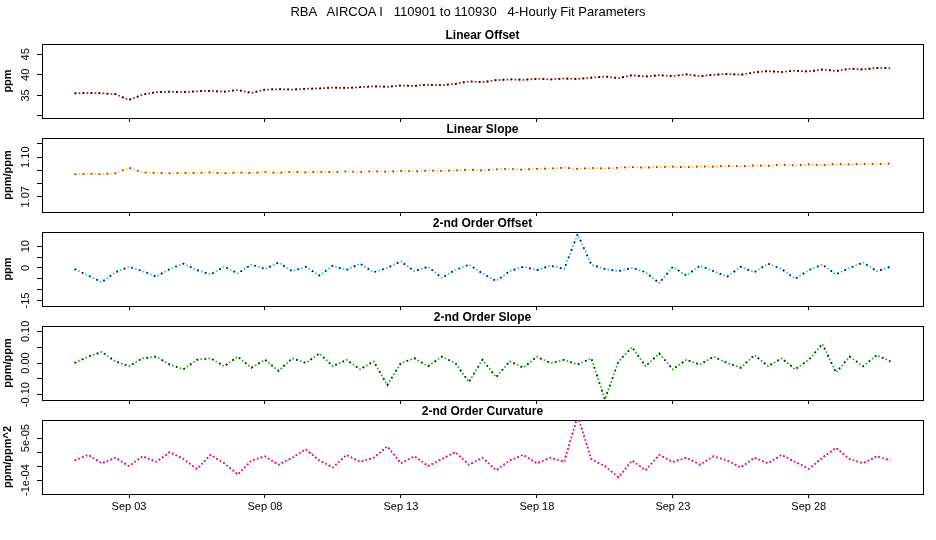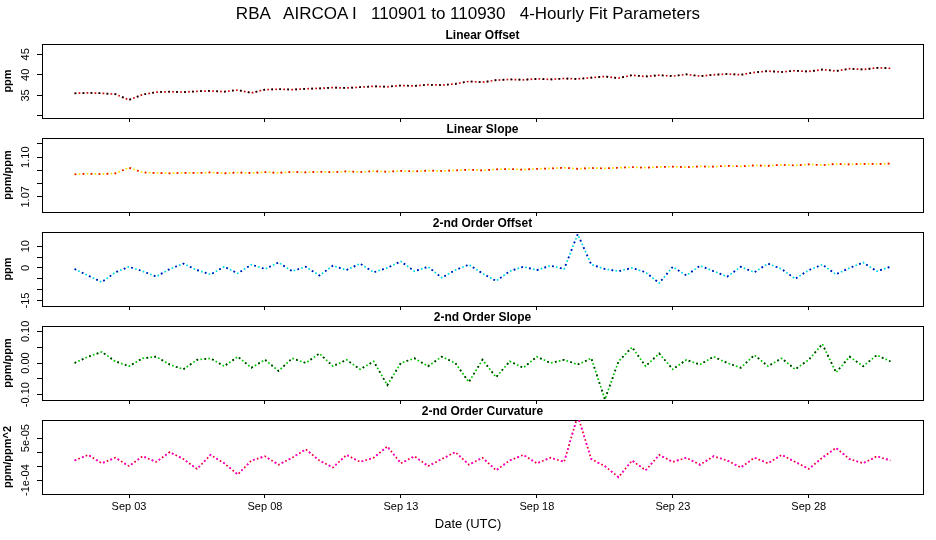--- a/index.html
+++ b/index.html
@@ -8,21 +8,21 @@
     width: 936px;
     height: 540px;
     background: #ffffff;
     overflow: hidden;
     font-family: "Liberation Sans", sans-serif;
   }
   .main-title {
     position: absolute;
     top: 4px; left: 0; right: 0;
     text-align: center;
-    font-size: 17px;
+    font-size: 13px;
     color: #000;
     white-space: pre;
   }
   .x-axis-title {
     position: absolute;
     top: 516px; left: 0; right: 0;
     text-align: center;
     font-size: 13px;
     color: #000;
   }
@@ -166,14 +166,13 @@
         </g>
       </g>
       <text x="129.01234567901236" y="510" text-anchor="middle" class="tick">Sep 03</text>
       <text x="264.9691358024691" y="510" text-anchor="middle" class="tick">Sep 08</text>
       <text x="400.92592592592587" y="510" text-anchor="middle" class="tick">Sep 13</text>
       <text x="536.8827160493826" y="510" text-anchor="middle" class="tick">Sep 18</text>
       <text x="672.8395061728394" y="510" text-anchor="middle" class="tick">Sep 23</text>
       <text x="808.7962962962962" y="510" text-anchor="middle" class="tick">Sep 28</text>
     </svg>
 
-  <div class="x-axis-title">Date (UTC)</div>
 </div>
 
 </body></html>

